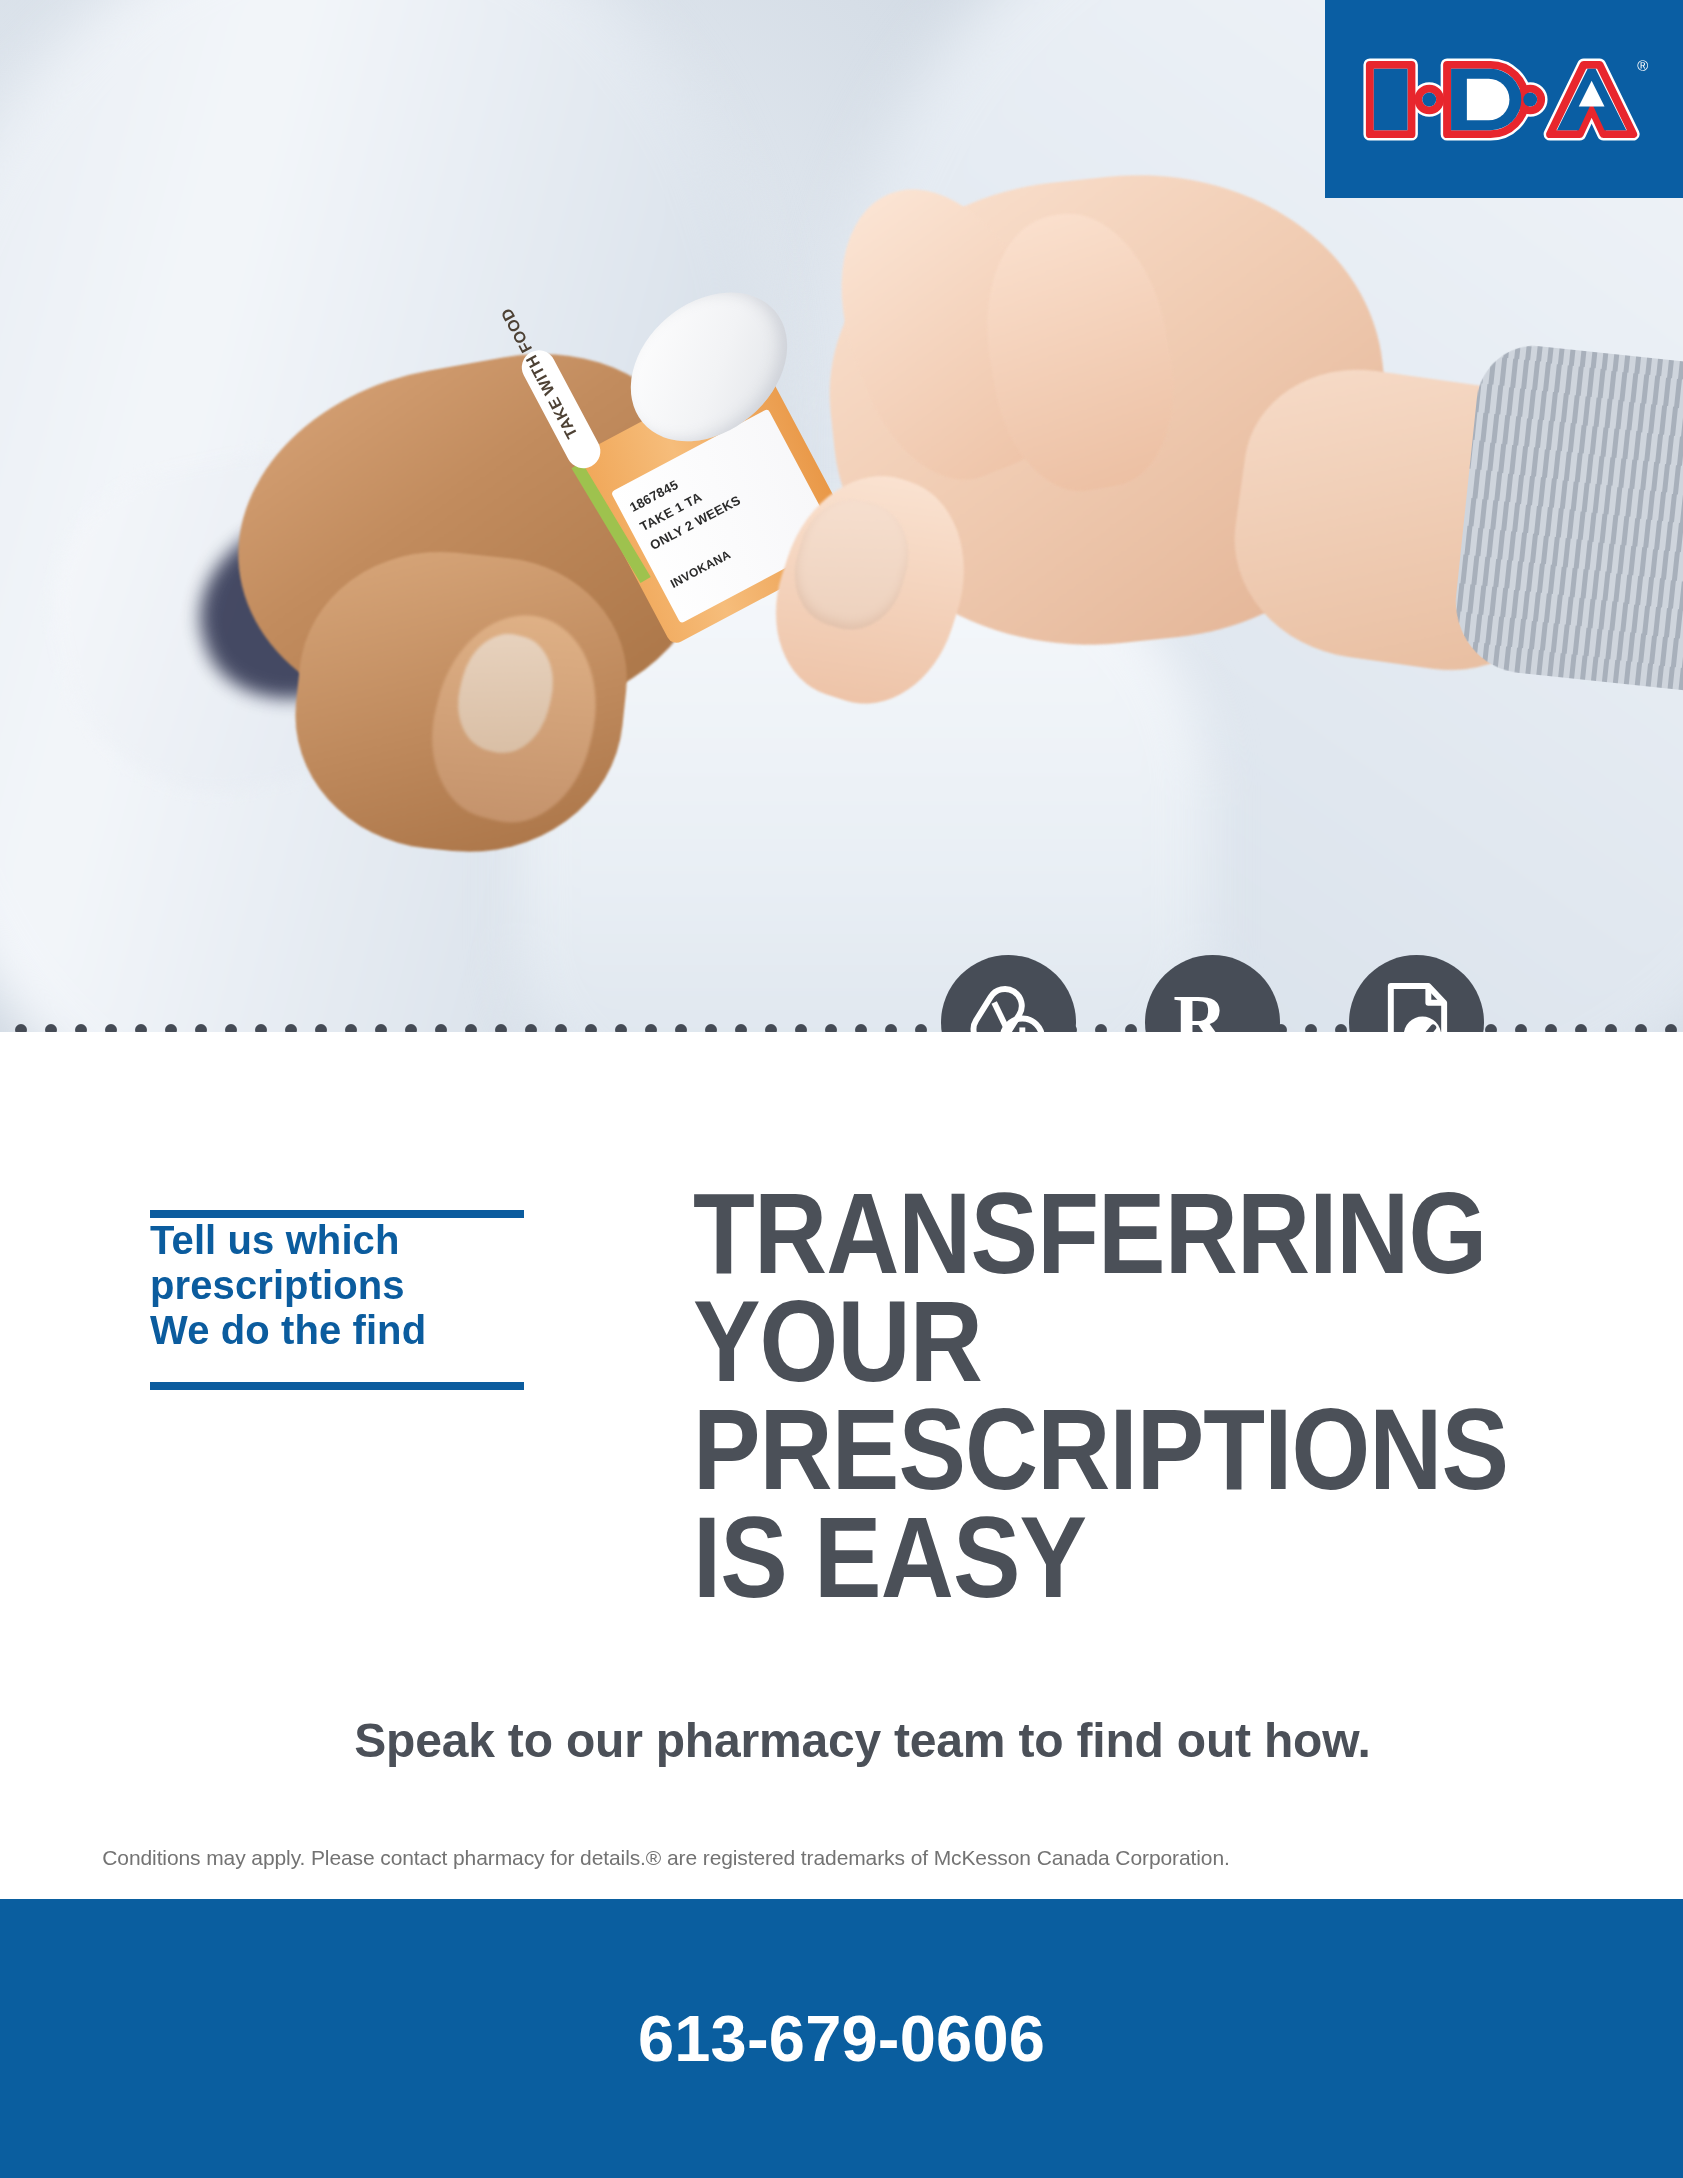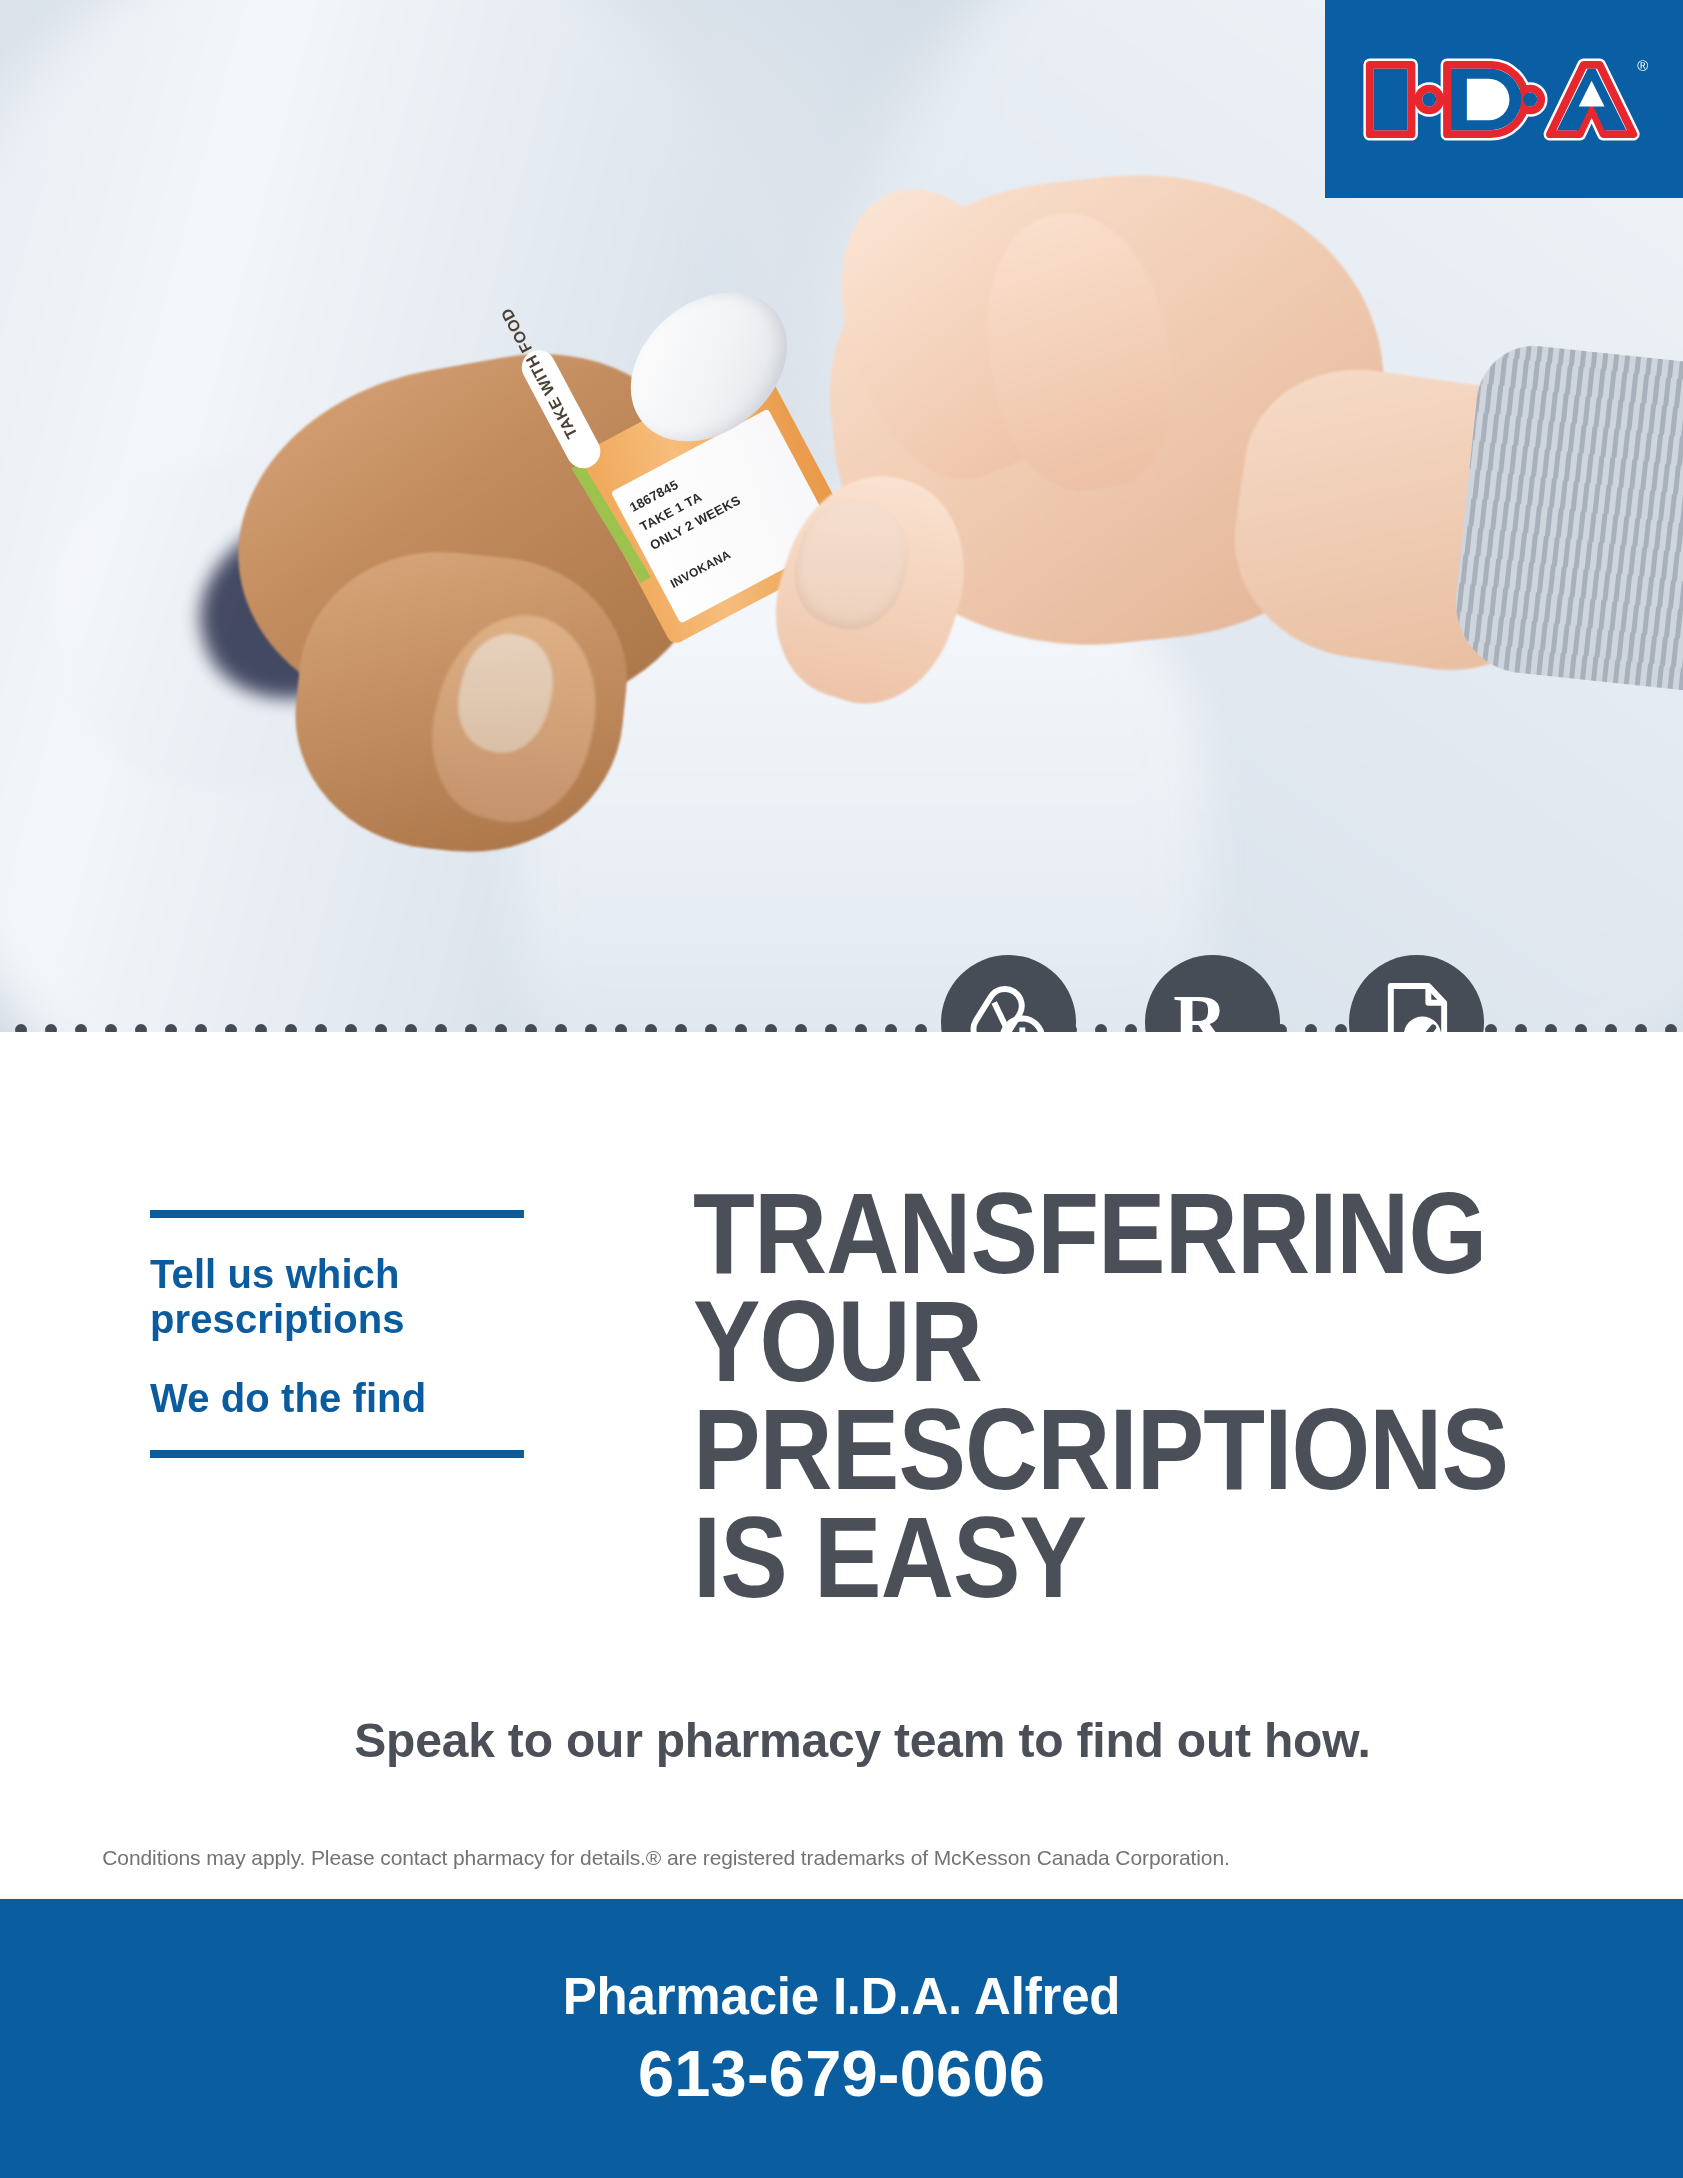--- a/index.html
+++ b/index.html
@@ -333,21 +333,20 @@
     width: 374px;
     height: 8px;
     background: #0b5c9e;
   }
   .rule-bottom { margin-top: 30px; }
   .bullet {
     color: #0b5c9e;
     font-size: 40px;
     font-weight: bold;
     line-height: 1.12;
-    margin-top: 34px;
     letter-spacing: 0.1px;
   }
   .bullet:first-of-type { margin-top: 40px; }
 
   .headline {
     position: absolute;
     left: 693px; top: 147px;
     width: 871px;
     color: #4b5058;
     font-size: 115px;
@@ -517,20 +516,19 @@
       <div class="rule rule-bottom"></div>
     </div>
 
     <div class="headline">TRANSFERRING YOUR PRESCRIPTIONS IS EASY</div>
 
     <div class="tagline">Speak to our pharmacy team to find out how.</div>
 
     <div class="disclaimer">Conditions may apply.  Please contact pharmacy for details.® are registered trademarks of McKesson Canada Corporation.</div>
 
     <div class="footer">
-      <div class="footer-name">Pharmacie I.D.A. Alfred</div>
       <div class="footer-phone">613-679-0606</div>
     </div>
 
   </div>
 
 </div>
 
 
 </body></html>

